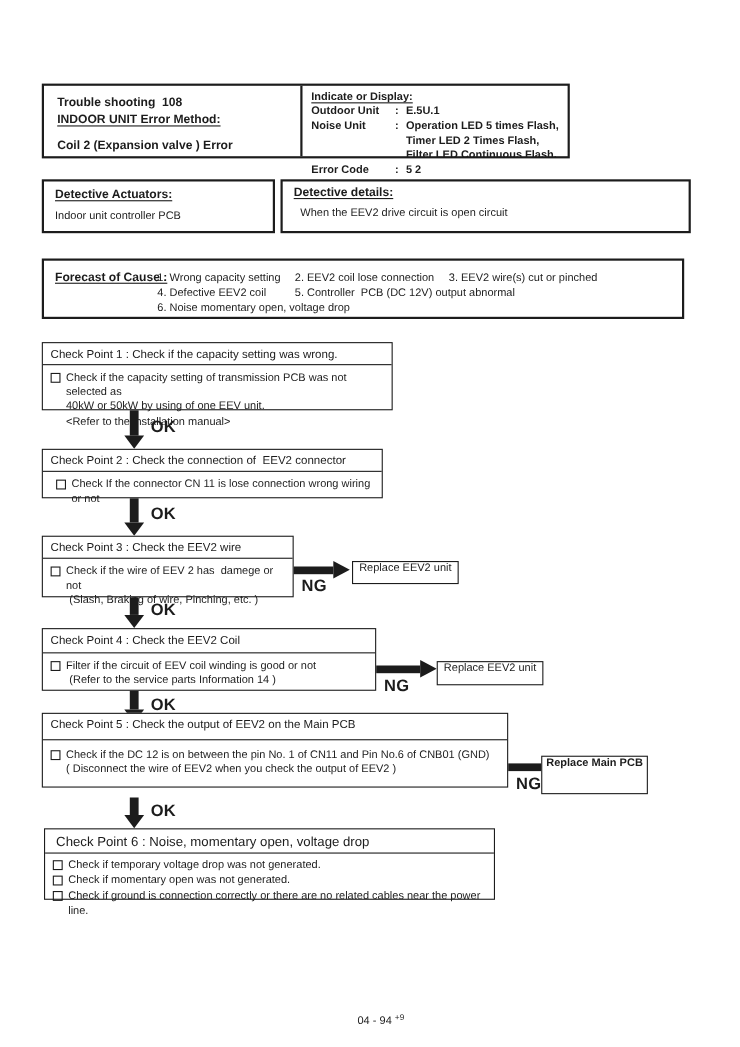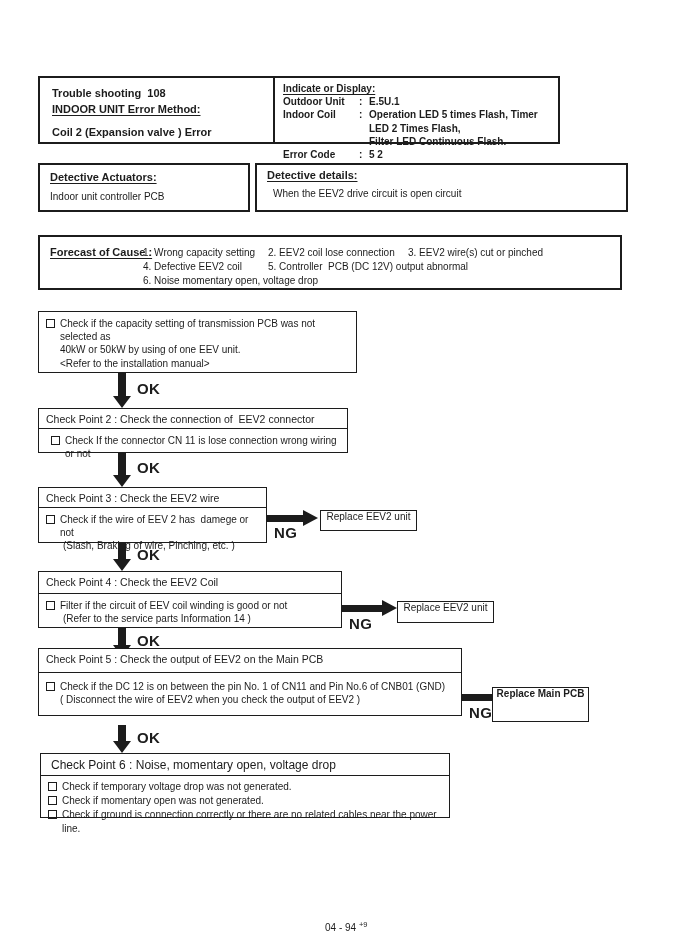--- a/index.html
+++ b/index.html
@@ -50,35 +50,35 @@
 
   .rbox { border:1.5px solid #1c1c1c; font-size:10px; display:flex;
     justify-content:center; background:#fff; }
 
   .footer { font-size:10px; color:#1c1c1c; }
   .footer .sup { font-size:7.5px; vertical-align:super; }
 </style>
 </head>
 <body>
 
-<div class="abs infobox" style="left:38px; top:76px; width:522px; height:68px; display:flex;">
+<div class="abs infobox" style="left:38px; top:76px; width:480px; height:68px; display:flex;">
   <div class="hdr-left" style="width:215px; border-right:2px solid #1c1c1c; flex:none;">
     <div class="pre">Trouble shooting  108</div>
     <div class="ul pre">INDOOR UNIT Error Method:</div>
     <div class="l3 pre">Coil 2 (Expansion valve ) Error</div>
   </div>
   <div class="hdr-right" style="flex:1;">
     <div class="ul pre">Indicate or Display:</div>
     <div class="ind-row">
       <span class="pre">Outdoor Unit</span>
       <span>:</span>
       <span class="pre">E.5U.1</span>
     </div>
     <div class="ind-row">
-      <span class="pre">Indoor Coil</span>
+      <span class="pre">Noise Unit</span>
       <span>:</span>
       <span>
         <div class="pre">Operation LED 5 times Flash, Timer LED 2 Times Flash,</div>
         <div class="pre">Filter LED Continuous Flash.</div>
       </span>
     </div>
     <div class="ind-row">
       <span class="pre">Error Code</span>
       <span>:</span>
       <span class="pre">5 2</span>
@@ -99,20 +99,21 @@
   <div class="fc-title b ul abs pre" style="left:10px; top:9px;">Forecast of Cause :</div>
   <div class="fc-item" style="left:103px; top:10px;">1. Wrong capacity setting</div>
   <div class="fc-item" style="left:228px; top:10px;">2. EEV2 coil lose connection</div>
   <div class="fc-item" style="left:368px; top:10px;">3. EEV2 wire(s) cut or pinched</div>
   <div class="fc-item" style="left:103px; top:24px;">4. Defective EEV2 coil</div>
   <div class="fc-item" style="left:228px; top:24px;">5. Controller  PCB (DC 12V) output abnormal</div>
   <div class="fc-item" style="left:103px; top:38px;">6. Noise momentary open, voltage drop</div>
 </div>
 
 <div class="abs cp" style="left:38px; top:311px; width:319px; height:62px;">
+  <div class="cp-head">Check Point 1 : Check if the capacity setting was wrong.</div>
   <div class="cp-body">
     <div class="chk">
       <span class="sq"></span>
       <div>
         <div class="cont">Check if the capacity setting of transmission PCB was not selected as</div>
         <div class="cont">40kW or 50kW by using of one EEV unit.</div>
         <div class="cont">&lt;Refer to the installation manual&gt;</div>
       </div>
     </div>
   </div>

